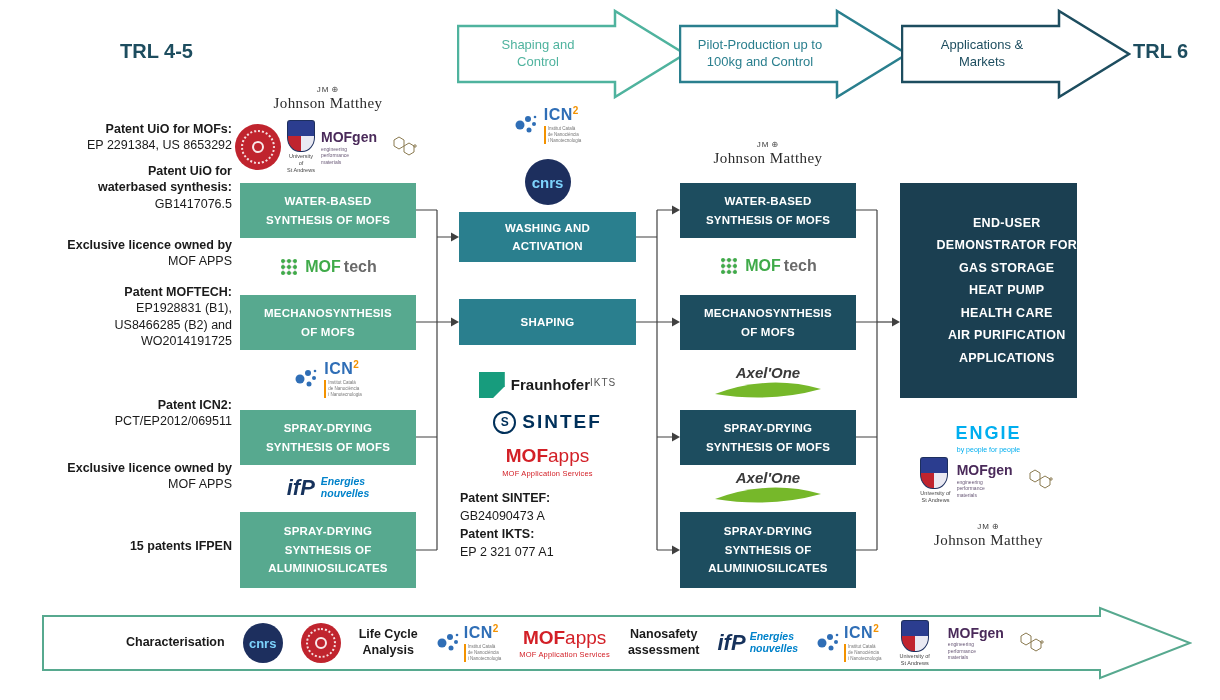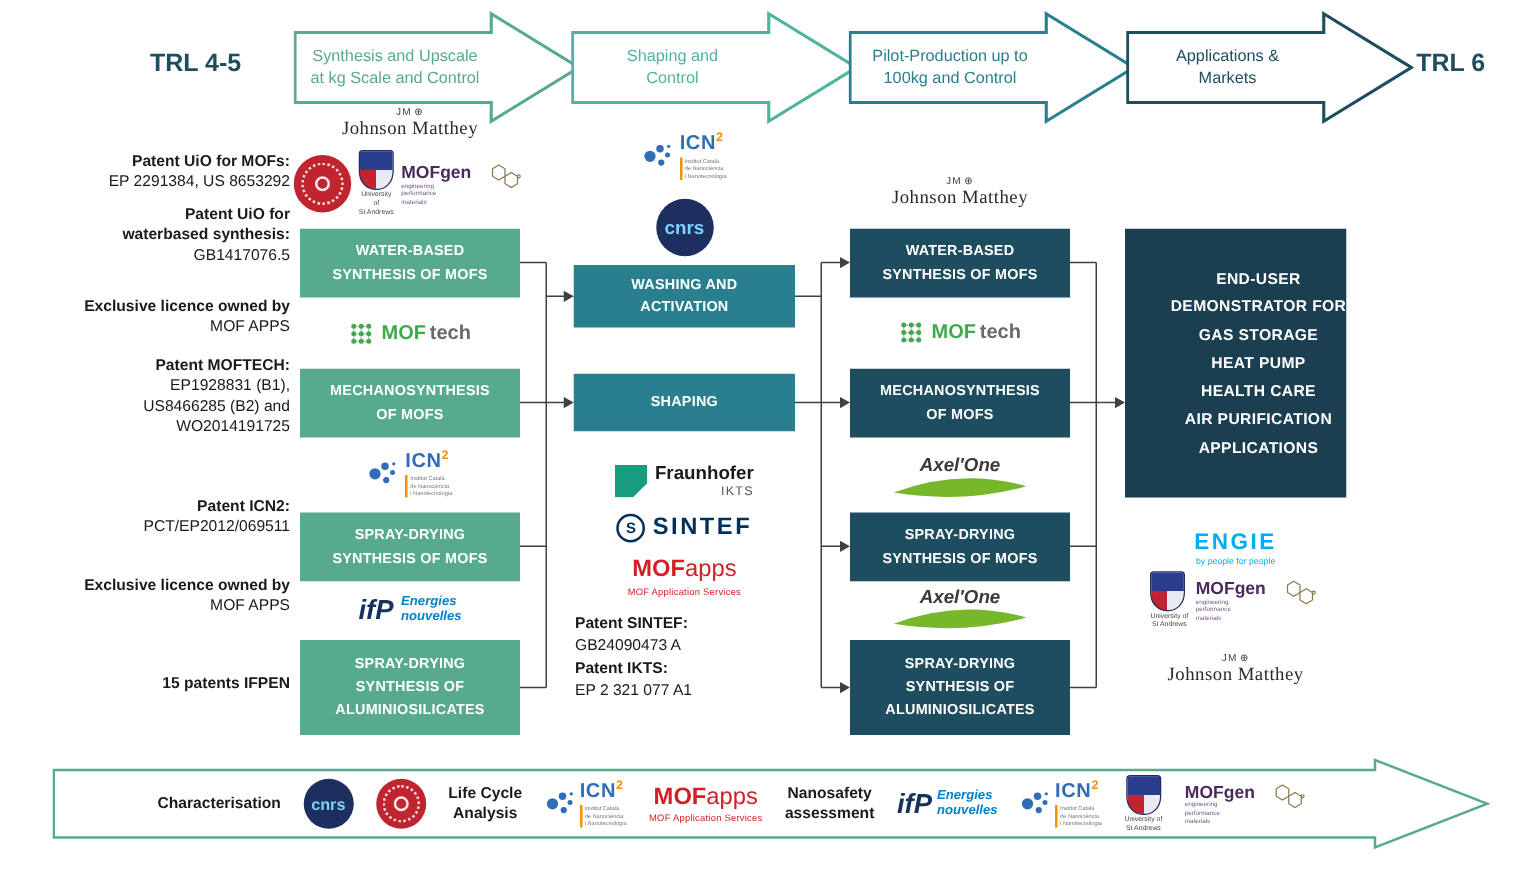--- a/index.html
+++ b/index.html
@@ -53,42 +53,42 @@
   .uio-seal{width:46px;height:46px;border-radius:50%;background:var(--uio-red);display:flex;align-items:center;justify-content:center;flex:0 0 auto}
   .uio-inner{width:34px;height:34px;border-radius:50%;border:2px dotted rgba(255,255,255,.85);display:flex;align-items:center;justify-content:center}
   .uio-core{width:12px;height:12px;border-radius:50%;border:2px solid rgba(255,255,255,.9)}
 
   
   .shield{width:28px;height:32px;border:1px solid #1d2f5e;border-radius:3px 3px 46% 46%;
         background:conic-gradient(#2b3d8f 0 90deg,#e9e9f2 90deg 180deg,#c0242e 180deg 270deg,#2b3d8f 270deg 360deg)}
   .shield-cap{font-size:5.5px;color:#444;line-height:1.25;text-align:center}
 
   
-  .mofgen{display:flex;align-items:flex-start;gap:14px}
+  .mofgen{display:flex;align-items:center;gap:14px}
   .mofgen-name{font-weight:bold;font-size:14px;color:#4a2a5a}
   .mofgen-tag{font-size:5px;color:#6a5a78;line-height:1.3;text-align:left}
 
   
   .mt-mof{color:var(--moftech-green);font-weight:bold;font-size:16px}
   .mt-tech{color:#6a6a6a;font-weight:bold;font-size:16px;margin-left:3px}
 
   
   .icn2-text{display:flex;flex-direction:column;align-items:flex-start;line-height:1}
   .icn2-icn{color:var(--icn2-blue);font-weight:bold;font-size:16px;letter-spacing:.5px}
   .icn2-two{color:var(--icn2-orange);font-weight:bold;font-size:10px;vertical-align:super}
   .icn2-cap{font-size:4.5px;color:#777;border-left:2px solid var(--icn2-orange);padding-left:2px;margin-top:2px;text-align:left;line-height:1.35}
 
   
   .cnrs-circle{width:46px;height:46px;border-radius:50%;background:var(--cnrs-navy);color:#7dd3fc;
         font-weight:bold;font-size:15px;display:flex;align-items:center;justify-content:center;flex:0 0 auto}
   .cnrs-sm{width:40px;height:40px;font-size:13px}
 
   
   .fh-block{width:26px;height:26px;background:var(--fraunhofer-green);clip-path:polygon(0 0,100% 0,100% 55%,55% 100%,0 100%);flex:0 0 auto}
-  .fh-col{display:flex;flex-direction:column;align-items:flex-end;line-height:1.1}
+  .fh-col{display:flex;flex-direction:row;line-height:1.1}
   .fh-name{font-weight:bold;font-size:15px;color:#1a1a1a}
   .fh-sub{font-size:10px;color:#555;letter-spacing:1px}
 
   
   .sintef-mark{width:23px;height:23px;border:2.5px solid #00305a;border-radius:50%;display:flex;align-items:center;
         justify-content:center;font-weight:bold;font-size:12px;color:#00305a;flex:0 0 auto}
   .sintef-name{font-weight:bold;font-size:19px;color:#00305a;letter-spacing:2px}
 
   
   .ma-mof{color:var(--mofapps-red);font-weight:bold;font-size:19px}
@@ -135,27 +135,20 @@
     <polygon points="680,210 672,205.5 672,214.5"></polygon>
     <polygon points="680,322 672,317.5 672,326.5"></polygon>
     <polygon points="680,437 672,432.5 672,441.5"></polygon>
     <polygon points="680,550 672,545.5 672,554.5"></polygon>
     <polygon points="900,322 892,317.5 892,326.5"></polygon>
   </svg>
 
   <div class="trl" style="left:120px;top:40px">TRL 4-5</div>
   <div class="trl" style="left:1133px;top:40px">TRL 6</div>
 
-  <div class="stage s1" style="left:235px">
-    <svg viewBox="0 0 230 92" preserveAspectRatio="none">
-        <path d="M1,18 H158 V3 L228,46 L158,89 V74 H1 Z"></path>
-      </svg>
-    <div class="stage-label pre">Synthesis and Upscale
-at kg Scale and Control</div>
-  </div>
   <div class="stage s2" style="left:457px">
     <svg viewBox="0 0 230 92" preserveAspectRatio="none">
         <path d="M1,18 H158 V3 L228,46 L158,89 V74 H1 Z"></path>
       </svg>
     <div class="stage-label pre">Shaping and
 Control</div>
   </div>
   <div class="stage s3" style="left:679px">
     <svg viewBox="0 0 230 92" preserveAspectRatio="none">
         <path d="M1,18 H158 V3 L228,46 L158,89 V74 H1 Z"></path>

